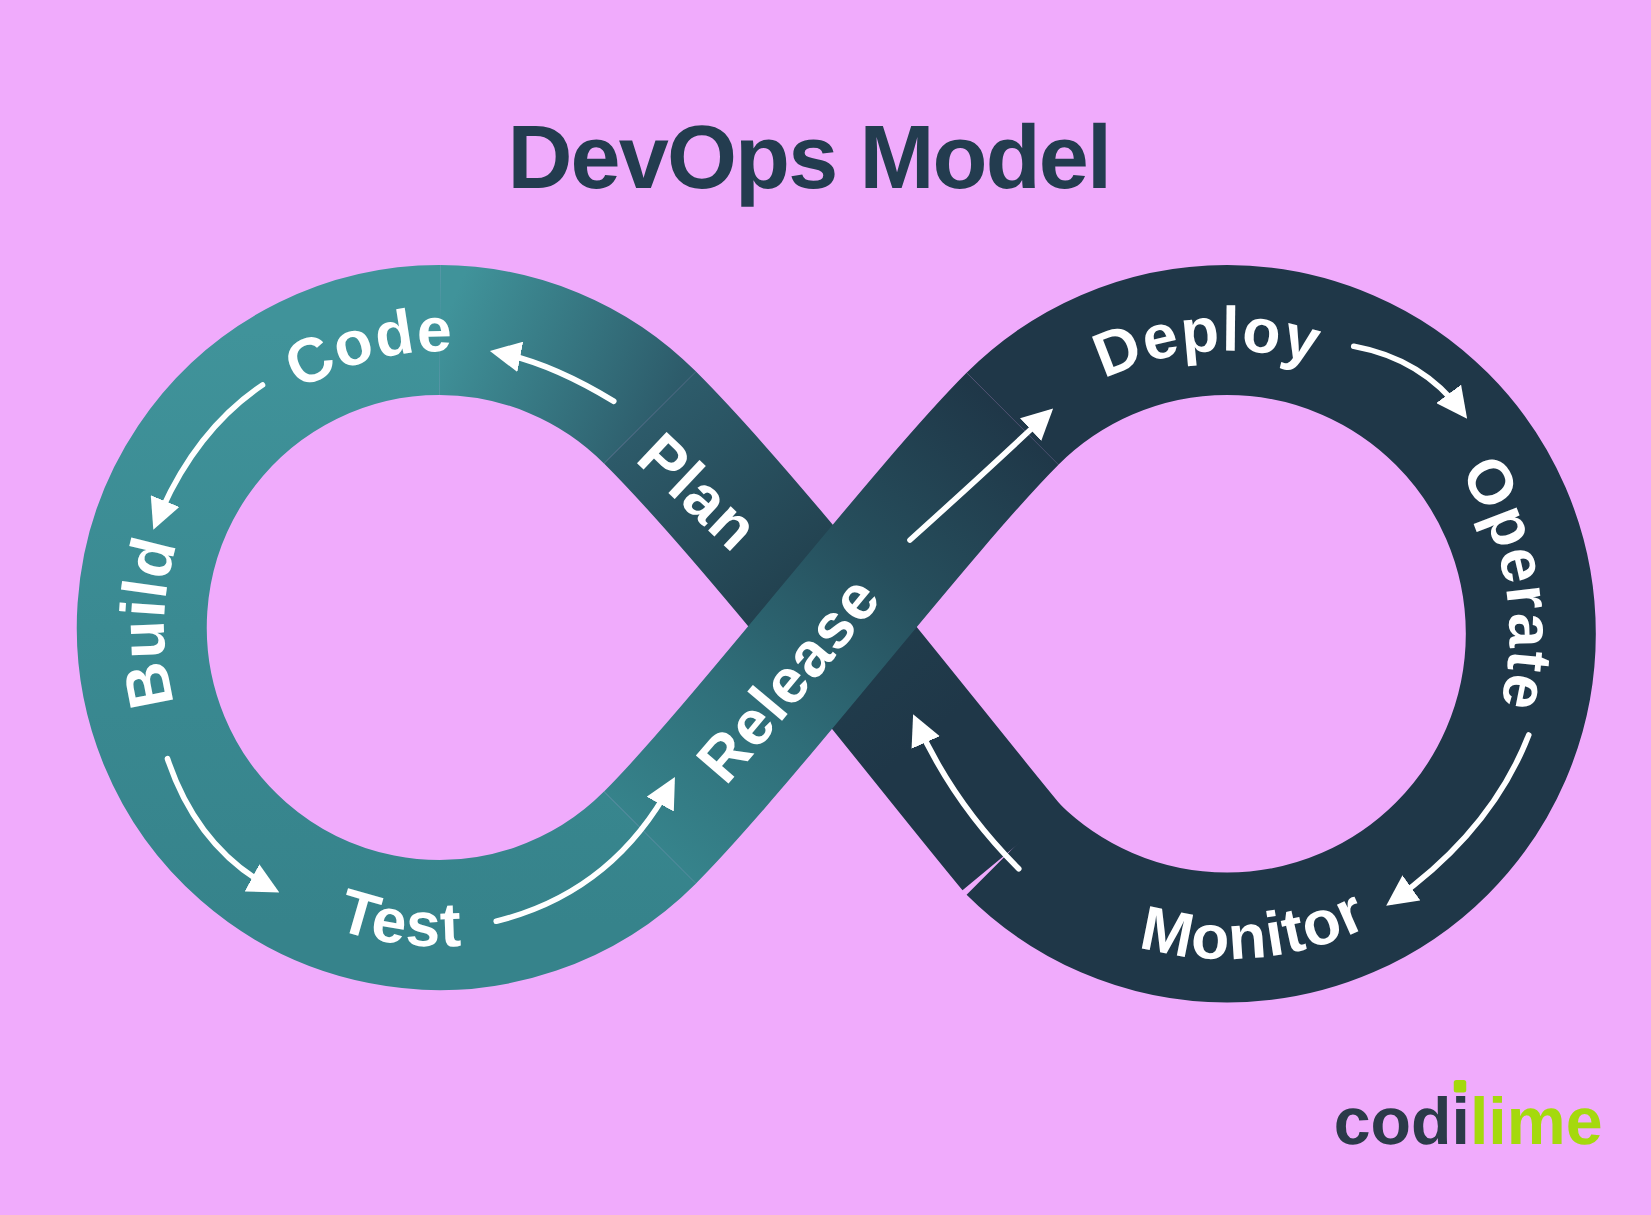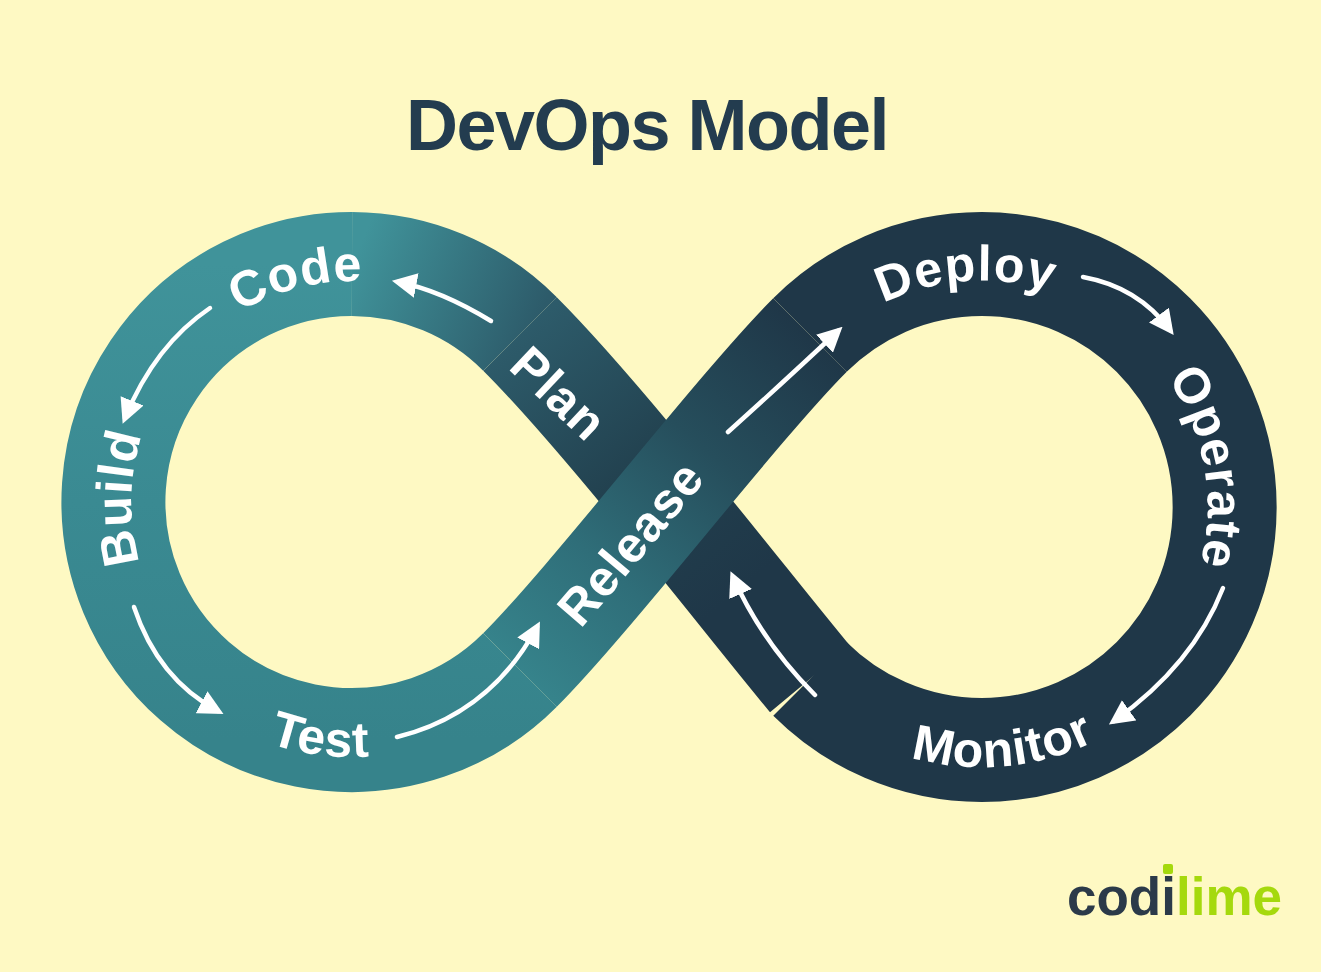--- a/index.html
+++ b/index.html
@@ -1,16 +1,16 @@
 <!DOCTYPE html>
 <html><head>
 <meta charset="utf-8">
 <style>
   html,body{margin:0;padding:0;background:#ffffff;}
-  .canvas{position:relative;width:1321px;height:972px;background:#fef9c3;overflow:hidden;}
+  .canvas{position:relative;width:1321px;height:972px;background:#f0abfc;overflow:hidden;}
   svg{position:absolute;left:0;top:0;}
   .ribbon{fill:none;stroke-width:104;}
   .arrow{stroke:#ffffff;stroke-width:4.5;fill:none;stroke-linecap:round;}
   .stage-label{font-family:"Liberation Sans",sans-serif;font-weight:700;font-size:50px;fill:#ffffff;letter-spacing:1px;}
   .title-text{font-family:"Liberation Sans",sans-serif;font-weight:600;font-size:72px;fill:#233C4F;letter-spacing:-1.5px;}
   .logo-text{font-family:"Liberation Sans",sans-serif;font-weight:700;font-size:53px;letter-spacing:0;}
 </style>
 </head>
 <body>
 

